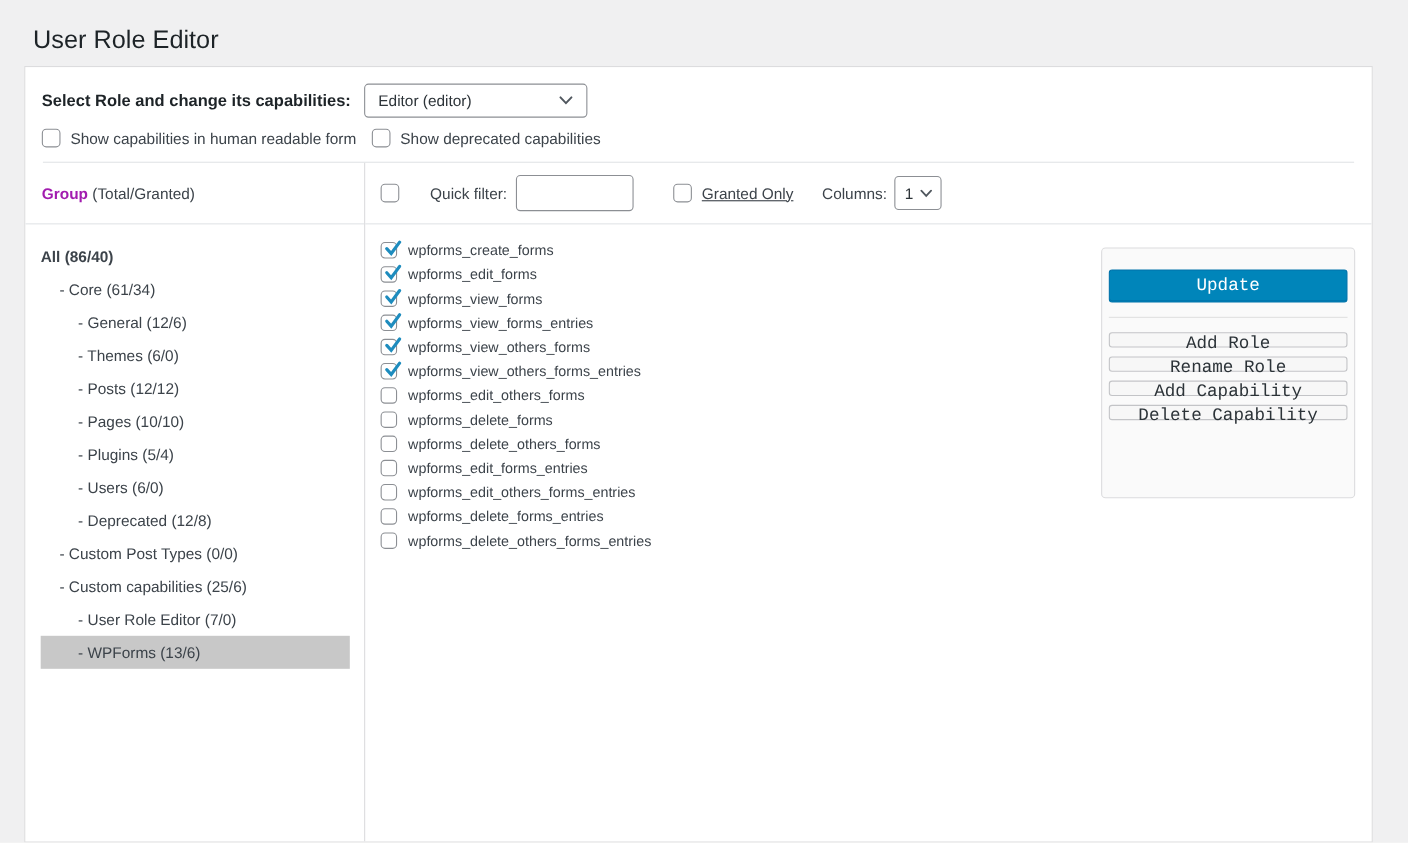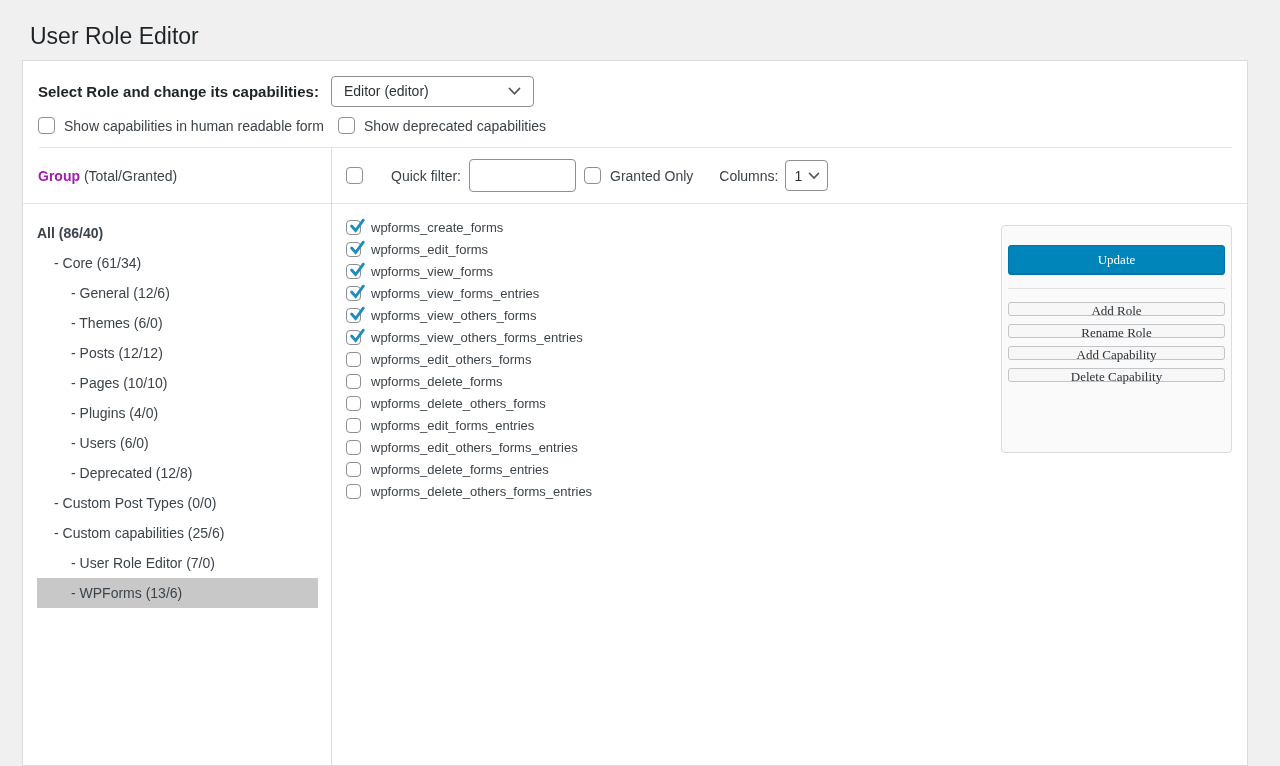--- a/index.html
+++ b/index.html
@@ -62,41 +62,41 @@
   }
   .left-col .col-header { padding-left: 15px; }
   .right-col .col-header { padding-left: 14px; }
   .group-title-bold { font-weight: 700; color: #a21caf; }
   .filter-label { margin-left: 28px; }
   .quick-filter-input {
     margin-left: 8px; width: 107px; height: 33px;
     border: 1px solid #8c8f94; border-radius: 4px;
     font-size: 14px; padding: 0 8px; color: #2c3338; background: #fff;
   }
-  .granted-wrap { margin-left: 8px; }
+  .granted-wrap { margin-left: 36px; text-decoration: underline; }
   .columns-wrap { display: inline-flex; align-items: center; gap: 7px; margin-left: 26px; font-size: 14px; }
   
   .tree { padding: 14px 13px 0 14px; font-size: 14px; color: #3c434a; }
   .tree-item { display: block; line-height: 22px; padding: 4px 0 4px 0; margin-bottom: 0; height: 30px; cursor: pointer; white-space: nowrap; }
   .tree-item.selected { background: var(--selected-bg, #c8c8c8); }
   
   .right-body { flex: 1; display: flex; min-height: 0; }
   .caps { flex: 1; padding: 12px 0 0 14px; }
   .cap-row { display: flex; align-items: center; gap: 10px; height: 22px; font-size: 13px; }
   .cap-row label { cursor: pointer; }
   
   .panel {
     flex: 0 0 231px; width: 231px; height: 228px;
     margin: 21px 15px 0 20px;
     background: #fafafa; border: 1px solid #dcdcde; border-radius: 4px;
     padding: 19px 6px 0 6px;
   }
   .btn {
     display: block; width: 100%; cursor: pointer;
-    font-family: Liberation Serif, serif; font-size: 13px;
+    font-family: Liberation Mono, monospace; font-size: 16px;
     border-radius: 3px;
   }
   .btn-primary {
     height: 30px; background: var(--primary, #0085ba);
     border: 1px solid #0073aa; color: #fff;
     box-shadow: inset 0 -1px 0 #0073aa;
   }
   .panel-divider { border: 0; border-top: 1px solid #e0e0e0; margin: 13px 0; }
   .btn-secondary {
     height: 14px; background: #f7f7f7;
@@ -161,21 +161,21 @@
           <div class="tree-item" style="padding-left: 34px;">
     <span>- Themes (6/0)</span>
   </div>
           <div class="tree-item" style="padding-left: 34px;">
     <span>- Posts (12/12)</span>
   </div>
           <div class="tree-item" style="padding-left: 34px;">
     <span>- Pages (10/10)</span>
   </div>
           <div class="tree-item" style="padding-left: 34px;">
-    <span>- Plugins (4/0)</span>
+    <span>- Plugins (5/4)</span>
   </div>
           <div class="tree-item" style="padding-left: 34px;">
     <span>- Users (6/0)</span>
   </div>
           <div class="tree-item" style="padding-left: 34px;">
     <span>- Deprecated (12/8)</span>
   </div>
           <div class="tree-item" style="padding-left: 17px;">
     <span>- Custom Post Types (0/0)</span>
   </div>

